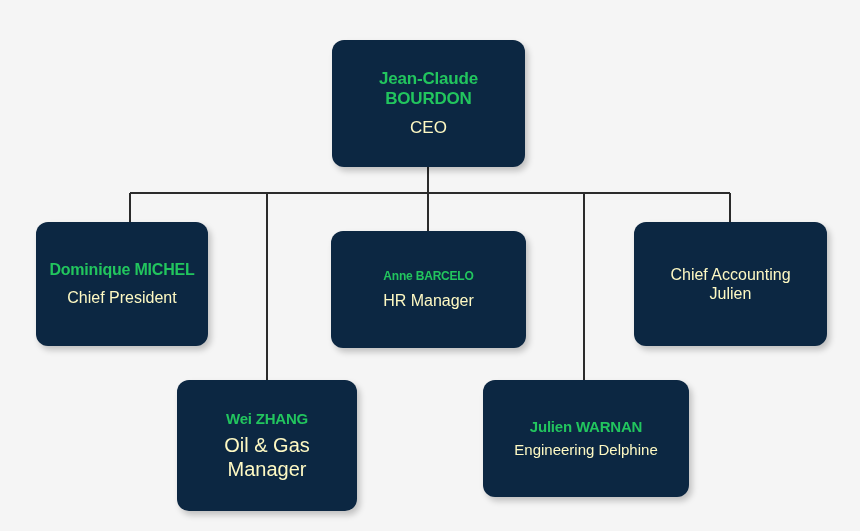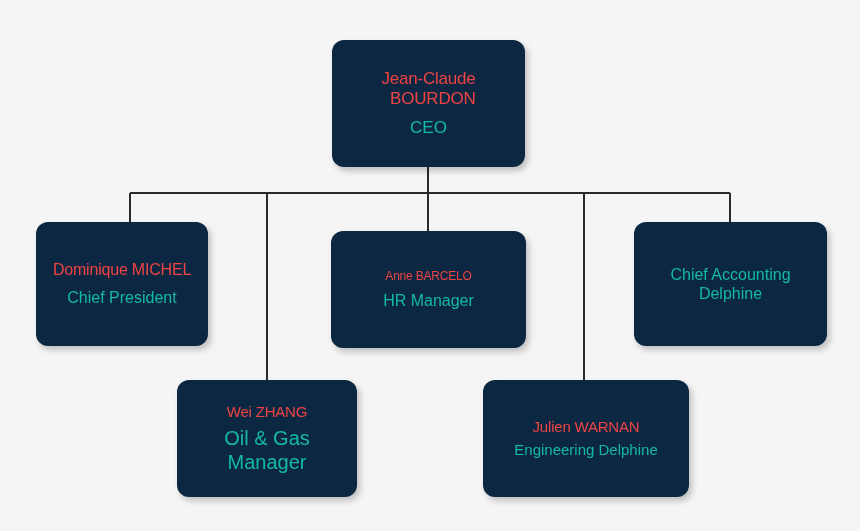--- a/index.html
+++ b/index.html
@@ -37,30 +37,29 @@
     flex-direction: column;
     align-items: center;
     justify-content: center;
     text-align: center;
     color: #ffffff;
     box-shadow: 3px 4px 6px rgba(0,0,0,0.22);
     padding: 6px 10px;
     z-index: 2;
   }
   .node-name {
-    font-weight: normal;
-    color: #ef4444;
+    font-weight: bold;
+    color: #22c55e;
     letter-spacing: -0.2px;
     line-height: 1.18;
     white-space: pre-line;
-    text-align: right;
   }
   .node-title {
     font-weight: normal;
-    color: #14b8a6;
+    color: #fef9c3;
     line-height: 1.2;
     white-space: pre-line;
   }
   
   #node-ceo {
     left: 332px; top: 40px; width: 193px; height: 127px;
   }
   #node-ceo .node-name { font-size: 17px; margin-bottom: 9px; }
   #node-ceo .node-title { font-size: 17px; }
 
@@ -76,21 +75,21 @@
   #node-hr .node-name { font-size: 12px; margin-bottom: 8px; }
   #node-hr .node-title { font-size: 16px; text-align: center; }
 
   #node-cao {
     left: 634px; top: 222px; width: 193px; height: 124px;
   }
   #node-cao .node-name { font-size: 16px; margin-bottom: 7px; }
   #node-cao .node-title { font-size: 16px; }
 
   #node-oilgas {
-    left: 177px; top: 380px; width: 180px; height: 117px;
+    left: 177px; top: 380px; width: 180px; height: 131px;
   }
   #node-oilgas .node-name { font-size: 15px; margin-bottom: 6px; }
   #node-oilgas .node-title { font-size: 20px; }
 
   #node-eng {
     left: 483px; top: 380px; width: 206px; height: 117px;
   }
   #node-eng .node-name { font-size: 15px; margin-bottom: 6px; }
   #node-eng .node-title { font-size: 15px; }
 </style>
@@ -129,21 +128,21 @@
     <div class="node-title">Chief President</div>
   </div>
 
   <div class="node" id="node-hr">
     <div class="node-name">Anne BARCELO</div>
     <div class="node-title">HR Manager</div>
   </div>
 
   <div class="node" id="node-cao">
     <div class="node-title">Chief Accounting
-Delphine</div>
+Julien</div>
   </div>
 
   <div class="node" id="node-oilgas">
     <div class="node-name">Wei ZHANG</div>
     <div class="node-title">Oil &amp; Gas Manager</div>
   </div>
 
   <div class="node" id="node-eng">
     <div class="node-name">Julien WARNAN</div>
     <div class="node-title">Engineering Delphine</div>

